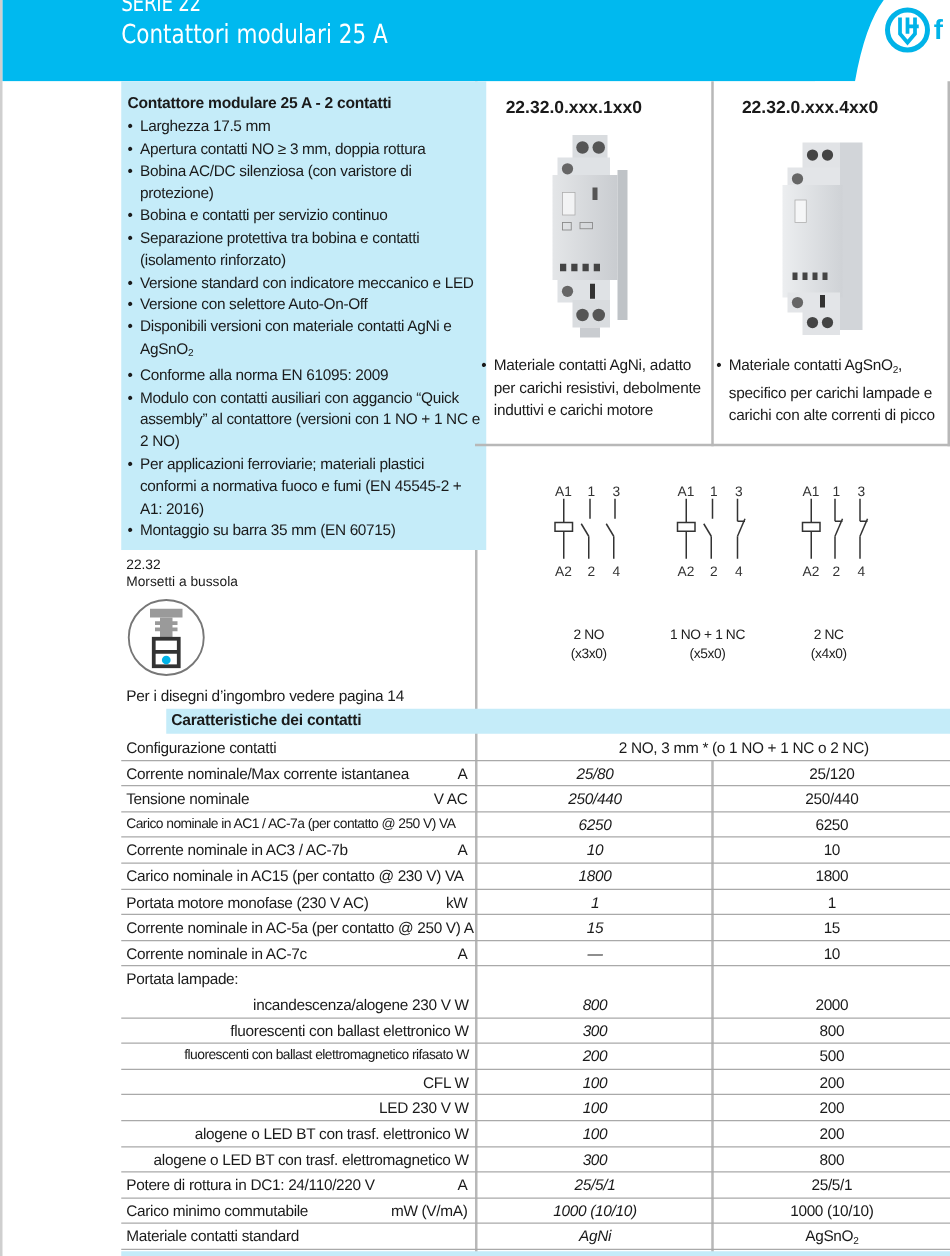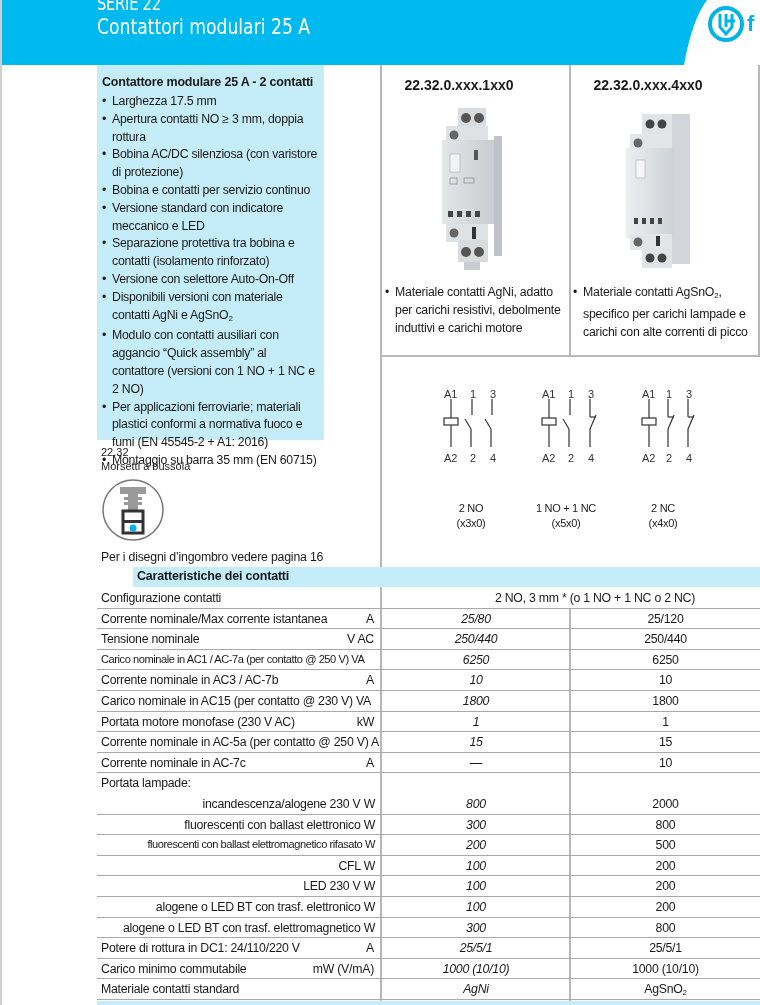--- a/index.html
+++ b/index.html
@@ -13,21 +13,21 @@
   .header svg.band { position: absolute; left: 0; top: 0; }
   .series { position: absolute; left: 95px; top: -8px; font-size: 19px; color: #fff; font-family: "DejaVu Sans", sans-serif; font-stretch: condensed; letter-spacing: -0.3px; transform: scaleX(0.86); transform-origin: left top; }
   .title { position: absolute; left: 95px; top: 15px; font-size: 21px; color: #fff; font-family: "DejaVu Sans", sans-serif; transform: scaleX(0.82); transform-origin: left top; white-space: nowrap; }
   .logo { position: absolute; left: 705px; top: 5px; }
   .logo-f { position: absolute; left: 745px; top: 11px; font-size: 22px; font-weight: bold; color: #00b3e8; }
 
   
   .vline { position: absolute; width: 2px; background: #b8b8b8; }
 
   
-  .feature-box { position: absolute; left: 97px; top: 65px; width: 227px; height: 375px; background: #c5ecf9; padding: 10px 4px 0 5px; }
+  .feature-box { position: absolute; left: 97px; top: 65px; width: 292px; height: 375px; background: #c5ecf9; padding: 10px 4px 0 5px; }
   .feature-title { font-weight: bold; font-size: 12.5px; margin-bottom: 4px; letter-spacing: -0.2px; }
   .feature-list { list-style: none; font-size: 12.3px; line-height: 17.8px; letter-spacing: -0.25px; }
   .feature-list li { position: relative; padding-left: 10px; }
   .feature-list li::before { content: "•"; position: absolute; left: 0; top: 0; }
 
   .prod-head { position: absolute; top: 77px; width: 156px; text-align: center; font-weight: bold; font-size: 14px; }
   .prod-img { position: absolute; }
   .prod-desc { position: absolute; font-size: 12.3px; line-height: 18px; letter-spacing: -0.2px; padding-left: 10px; }
   .prod-desc::before { content: "•"; position: absolute; left: 0; top: 0; }
 
@@ -82,24 +82,25 @@
 <div class="vline" style="left:569px; top:608px; height:397px;"></div>
 <div class="vline" style="left:758px; top:65px; height:292px;"></div>
 
 <div class="feature-box">
   <div class="feature-title">Contattore modulare 25 A - 2 contatti</div>
   <ul class="feature-list">
     <li>Larghezza 17.5 mm</li>
     <li>Apertura contatti NO ≥ 3 mm, doppia rottura</li>
     <li>Bobina AC/DC silenziosa (con varistore di protezione)</li>
     <li>Bobina e contatti per servizio continuo</li>
+    <li>Separazione protettiva tra bobina e contatti (isolamento rinforzato)</li>
     <li>Versione standard con indicatore meccanico e LED</li>
-    <li>Separazione protettiva tra bobina e contatti (isolamento rinforzato)</li>
     <li>Versione con selettore Auto-On-Off</li>
     <li>Disponibili versioni con materiale contatti AgNi e AgSnO<sub>2</sub></li>
+    <li>Conforme alla norma EN 61095: 2009</li>
     <li>Modulo con contatti ausiliari con aggancio “Quick assembly” al contattore (versioni con 1 NO + 1 NC e 2 NO)</li>
     <li>Per applicazioni ferroviarie; materiali plastici conformi a normativa fuoco e fumi (EN 45545-2 + A1: 2016)</li>
     <li>Montaggio su barra 35 mm (EN 60715)</li>
   </ul>
 </div>
 
 <div class="prod-head" style="left:381px;">22.32.0.xxx.1xx0</div>
 <div class="prod-head" style="left:570px;">22.32.0.xxx.4xx0</div>
 
 <svg class="prod-img" style="left:436px; top:106px;" width="70" height="170" viewBox="0 0 70 170">
@@ -249,21 +250,21 @@
 <svg class="terminal-icon" width="64" height="64" viewBox="0 0 64 64">
   <circle cx="32" cy="32" r="30" fill="#fff" stroke="#777" stroke-width="1.5"></circle>
   <rect x="19" y="9" width="26" height="7" fill="#9a9a9a"></rect>
   <rect x="27" y="16" width="10" height="20" fill="#9a9a9a"></rect>
   <rect x="23" y="19" width="18" height="3" fill="#9a9a9a"></rect>
   <rect x="23" y="24" width="18" height="3" fill="#9a9a9a"></rect>
   <rect x="22" y="33" width="20" height="22" fill="#fff" stroke="#333" stroke-width="3"></rect>
   <rect x="22" y="42" width="20" height="3" fill="#333"></rect>
   <circle cx="32" cy="50" r="3.5" fill="#00b3e8"></circle>
 </svg>
-<div class="drawings-note">Per i disegni d’ingombro vedere pagina 16</div>
+<div class="drawings-note">Per i disegni d’ingombro vedere pagina 14</div>
 
 <div class="section-header">
   <span>Caratteristiche dei contatti</span>
 </div>
 
 <div class="spec-table" id="spec-table">
     <div class="row">
       <span class="lbl">Configurazione contatti</span>
       <span class="vspan">2 NO, 3 mm * (o 1 NO + 1 NC o 2 NC)</span>
     </div>

